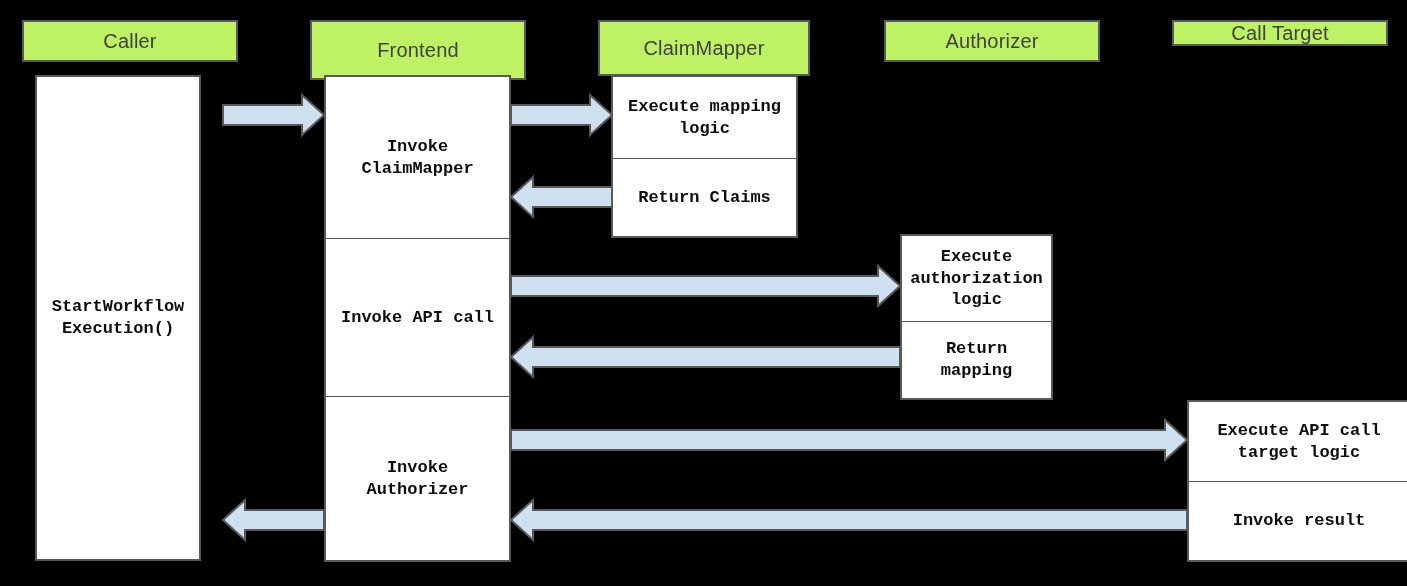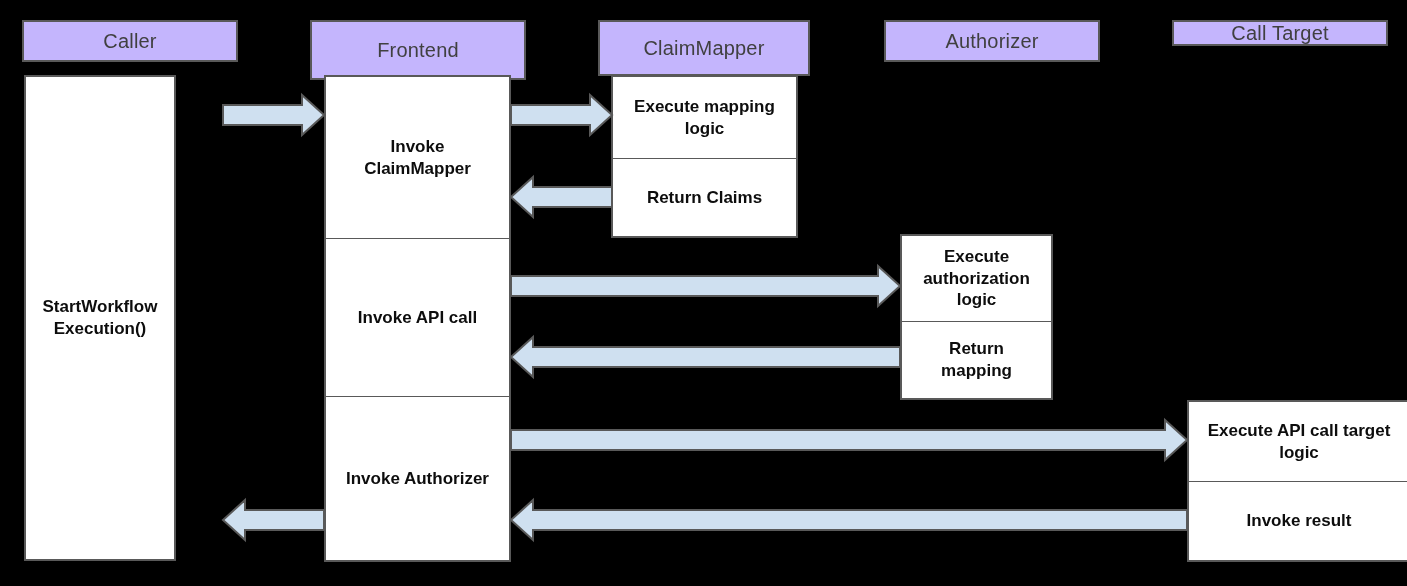--- a/index.html
+++ b/index.html
@@ -14,21 +14,21 @@
     height: 586px;
     background: #000000;
     overflow: hidden;
     font-family: "Liberation Sans", sans-serif;
   }
 
   
   .lane-header {
     position: absolute;
     box-sizing: border-box;
-    background: #c4b5fd;
+    background: #bef264;
     border: 2px solid #595959;
     display: flex;
     align-items: center;
     justify-content: center;
     color: #404040;
     font-size: 20px;
     font-weight: 400;
     letter-spacing: 0.2px;
     white-space: nowrap;
   }
@@ -48,20 +48,21 @@
     display: flex;
     align-items: center;
     justify-content: center;
     text-align: center;
     color: #0d0d0d;
     font-size: 17px;
     font-weight: 700;
     line-height: 1.28;
     padding: 2px 10px;
     border-bottom: 1px solid #595959;
+    font-family: Liberation Mono, monospace;
   }
   .act-cell:last-child { border-bottom: none; }
 
   
   .arrow-svg {
     position: absolute;
     overflow: visible;
   }
   .arrow-shape {
     fill: #cfe0f0;
@@ -88,21 +89,21 @@
   </div>
 
   <div class="lane-header" style="left:884px; top:20px; width:216px; height:42px;text-align:center;">
     <span>Authorizer</span>
   </div>
 
   <div class="lane-header" style="left:1172px; top:20px; width:216px; height:26px;">
     <span>Call Target</span>
   </div>
 
-  <div class="activation" style="left:24px; top:75px; width:152px; height:486px;">
+  <div class="activation" style="left:35px; top:75px; width:166px; height:486px;">
     <div class="act-cell">StartWorkflow Execution()</div>
   </div>
 
   <div class="activation" style="left:324px; top:75px; width:187px; height:487px;">
     <div class="act-cell" style="flex:0 0 162px;">Invoke ClaimMapper</div>
     <div class="act-cell" style="flex:0 0 158px;">Invoke API call</div>
     <div class="act-cell" style="flex:0 0 163px;">Invoke Authorizer</div>
   </div>
 
   <div class="activation" style="left:611px; top:75px; width:187px; height:163px;">

